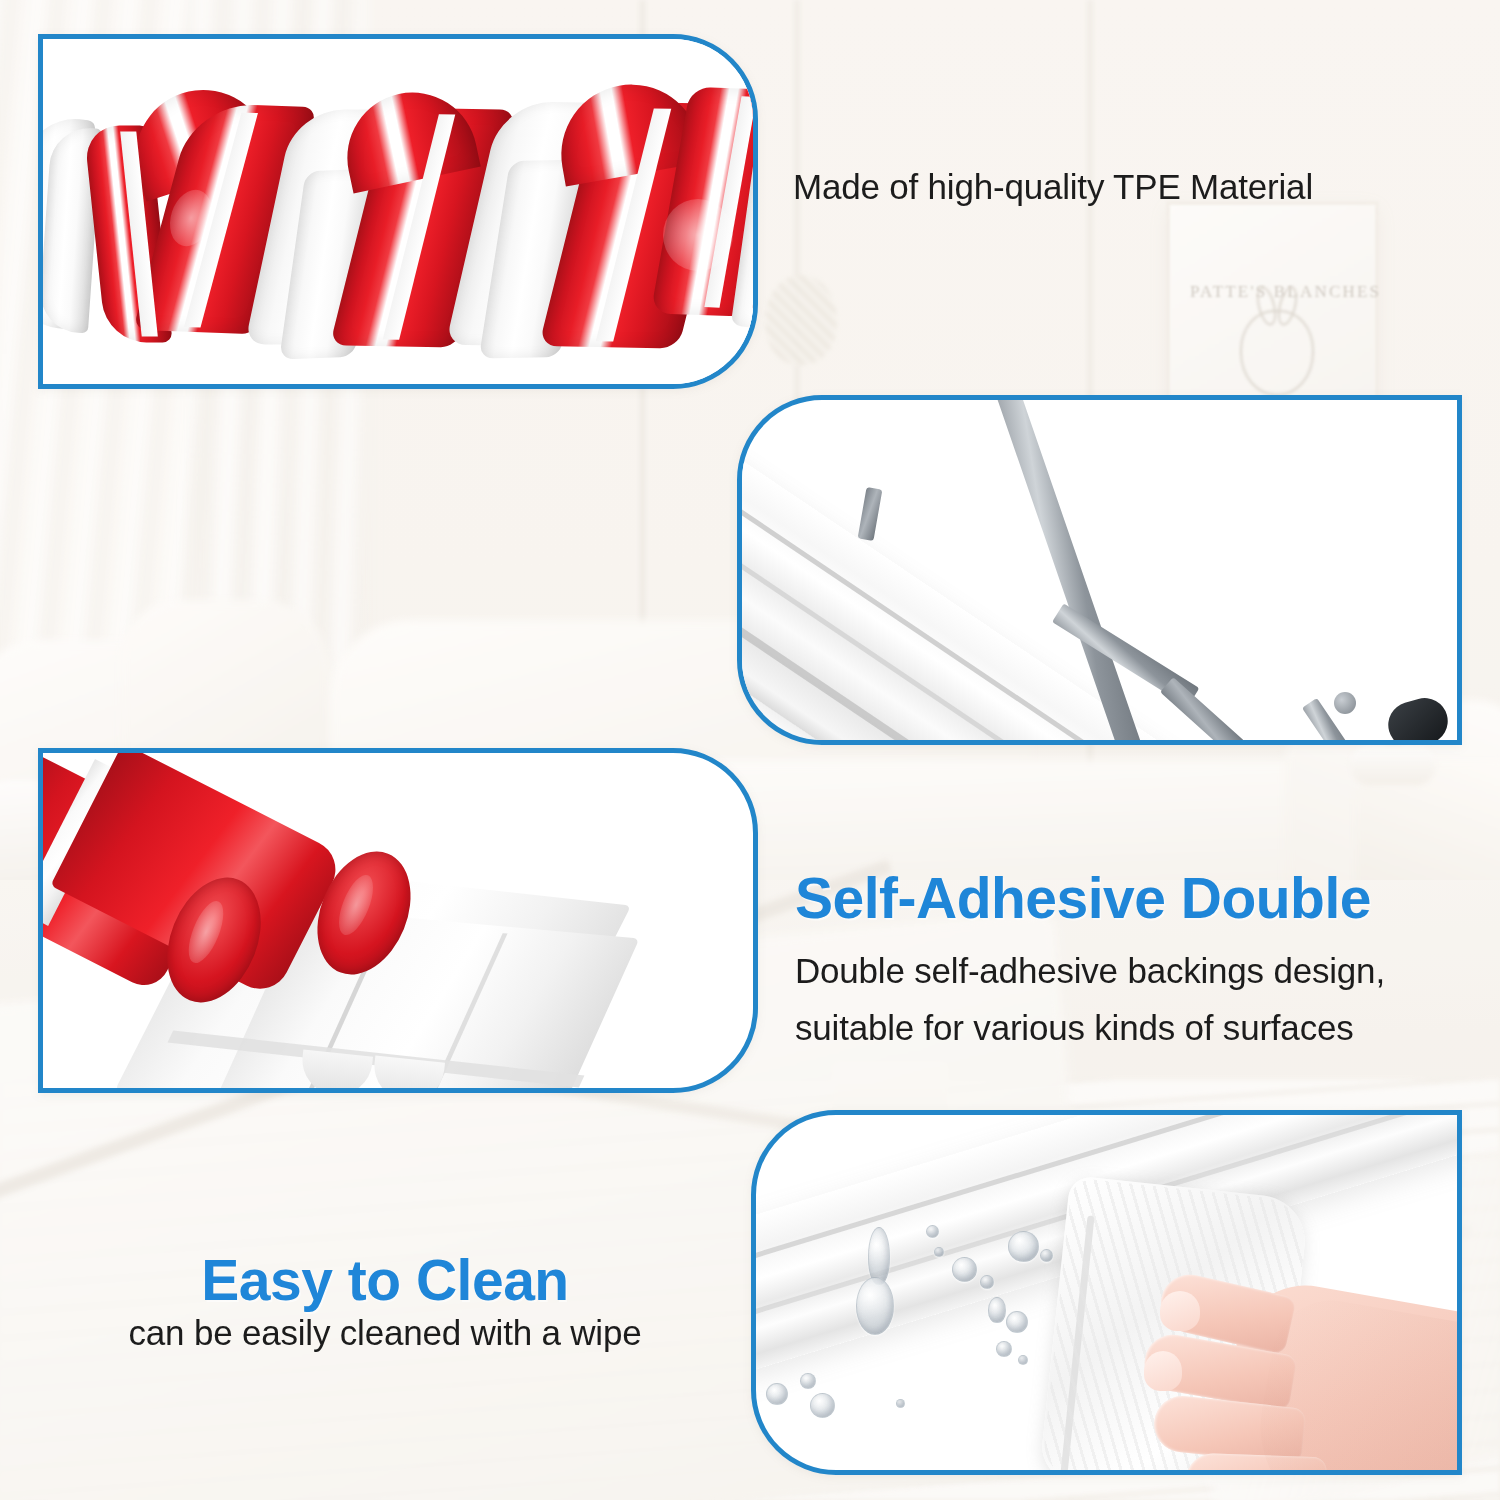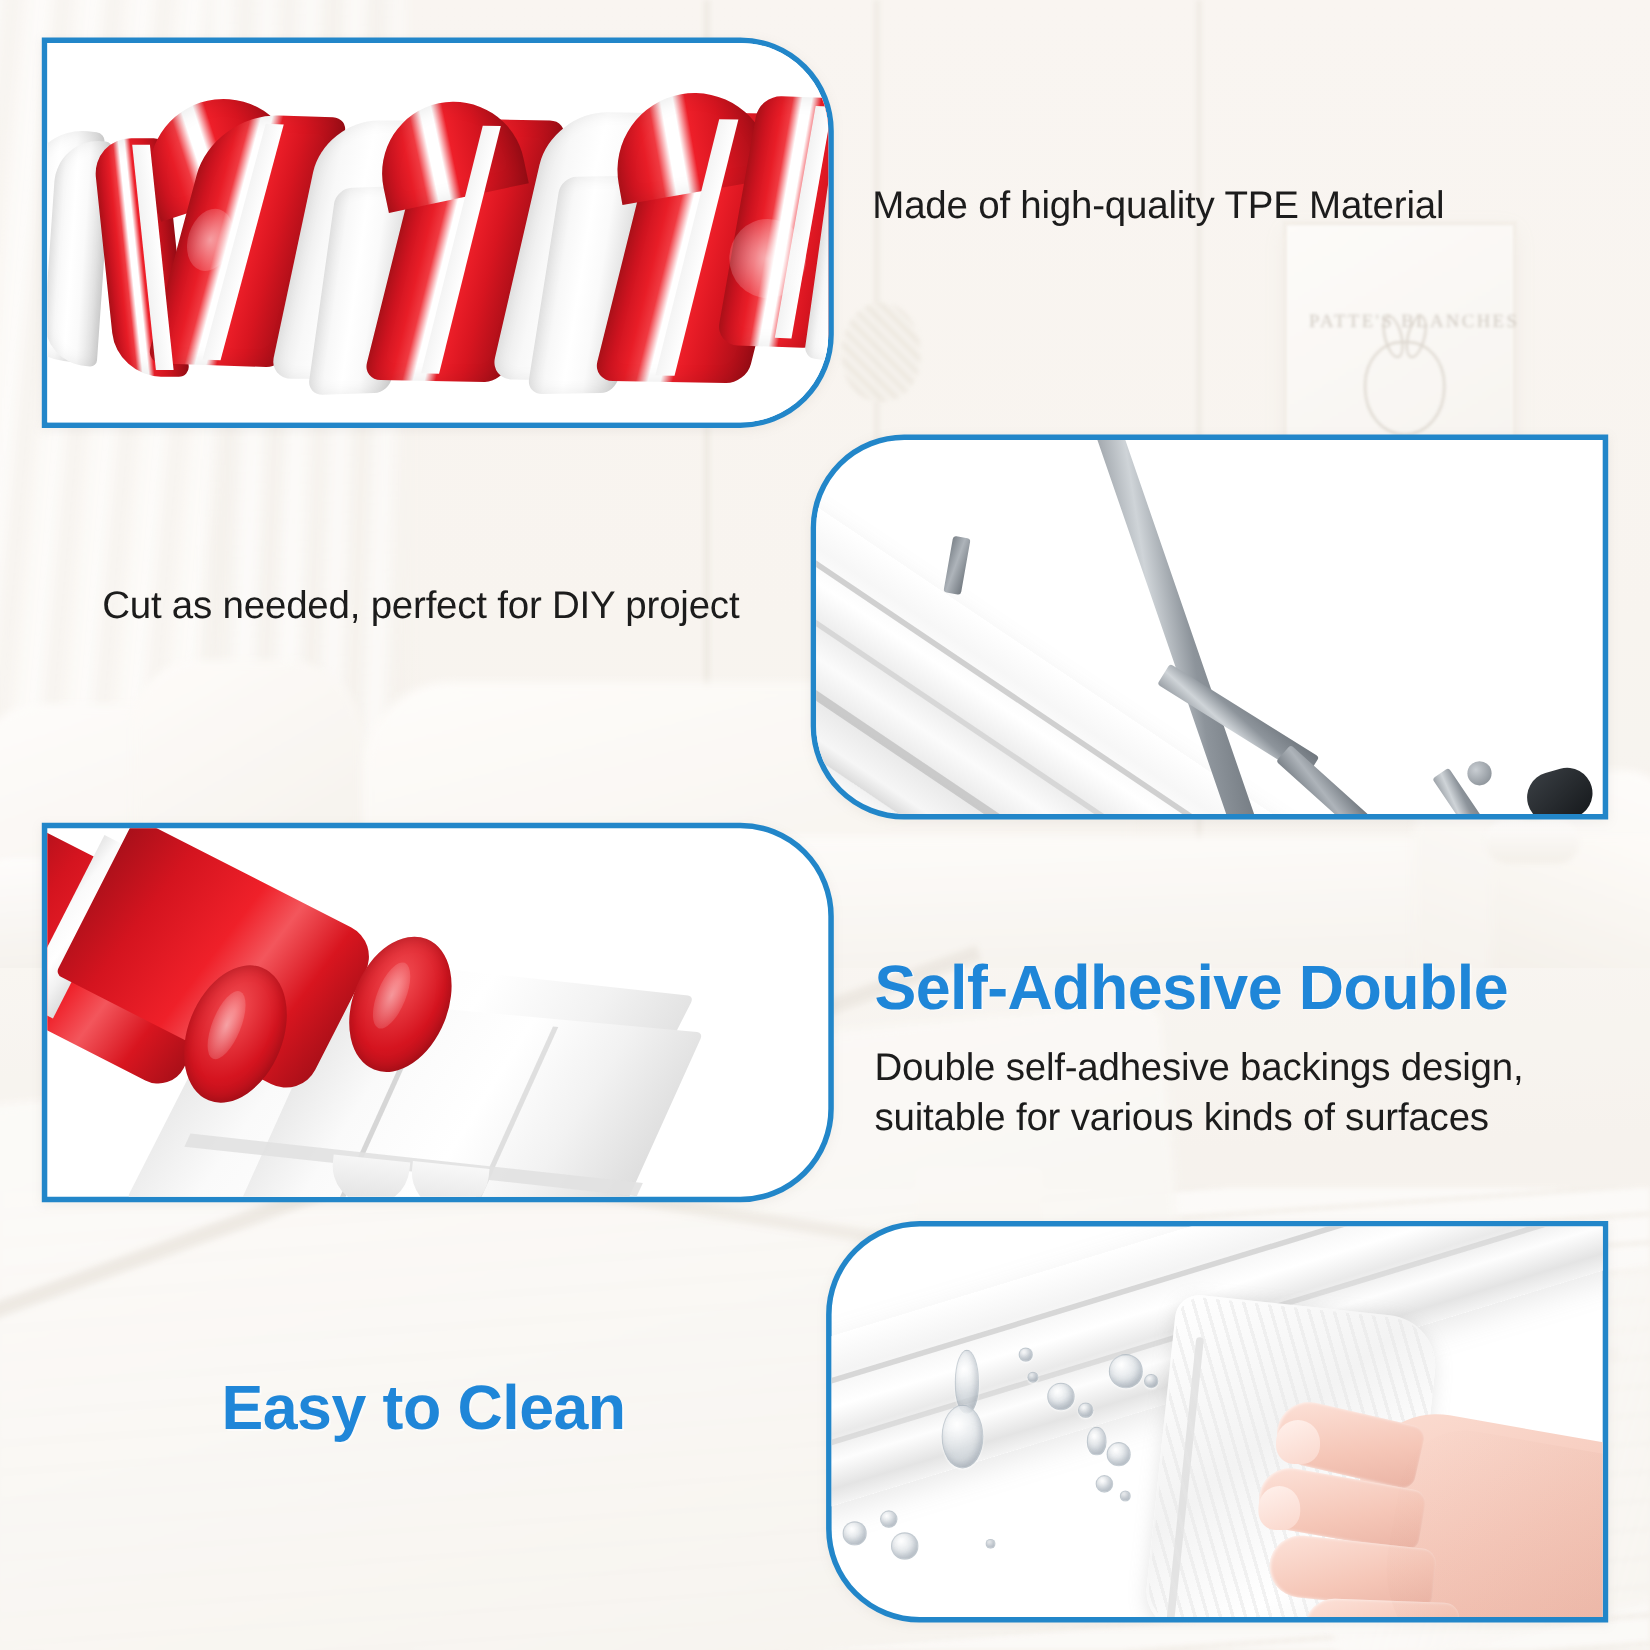--- a/index.html
+++ b/index.html
@@ -485,24 +485,24 @@
     <div style="position:absolute;left:506px;top:196px;width:250px;height:220px;border-radius:60px 20px 20px 100px;
                 background:linear-gradient(120deg,rgba(0,0,0,0),rgba(200,140,120,.16));transform:rotate(10deg);"></div>
   </div>
 </div>
 
 <div class="txt" id="txt-flex">
   <div class="sub">Made of high-quality TPE Material</div>
 </div>
 
 <div class="txt" id="txt-cut">
-  <div class="sub">Cut as needed, perfect for DIY project</div>
 </div>
 
 <div class="txt" id="txt-adhes">
   <div class="head">Self-Adhesive Double</div>
   <div class="sub">Double self-adhesive backings design,</div>
-  <div class="sub" style="margin-top:2px;">suitable for various kinds of surfaces</div>
+  <div class="sub" style="margin-top:14px;">suitable for various kinds of surfaces</div>
 </div>
 
 <div class="txt" id="txt-clean">
   <div class="head">Easy to Clean</div>
+  <div class="sub" style="margin-top:2px;">can be easily cleaned with a wipe</div>
 </div>
 
 </body></html>

